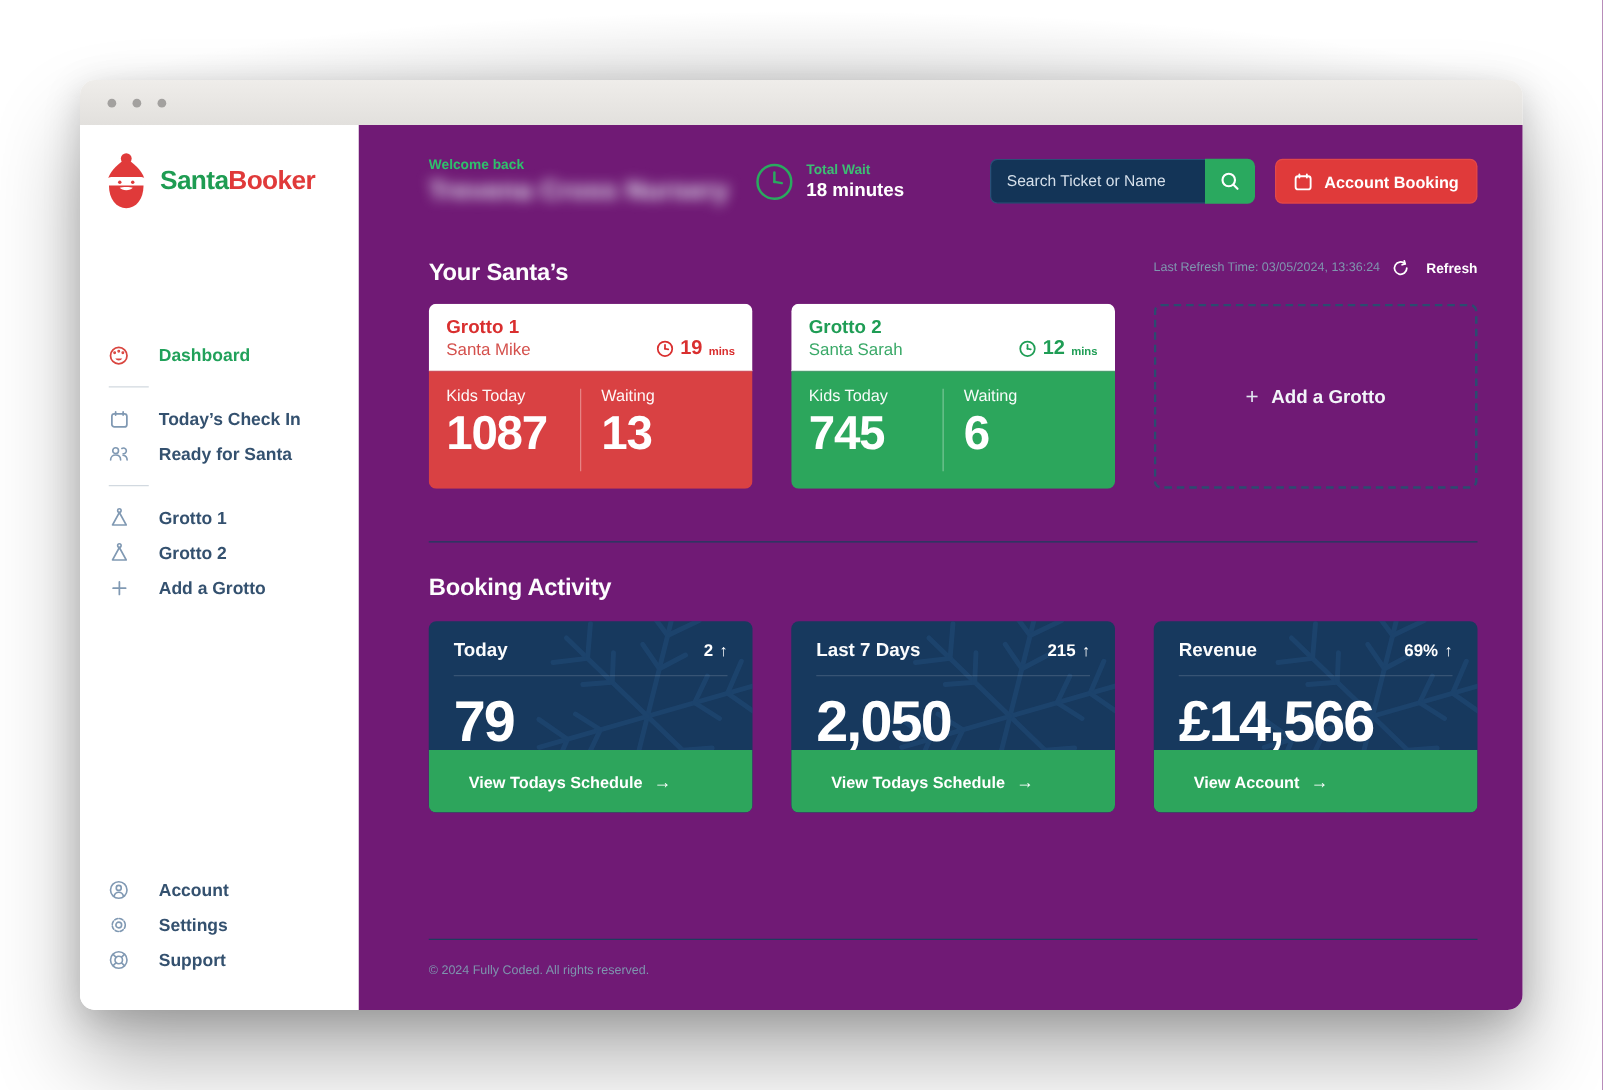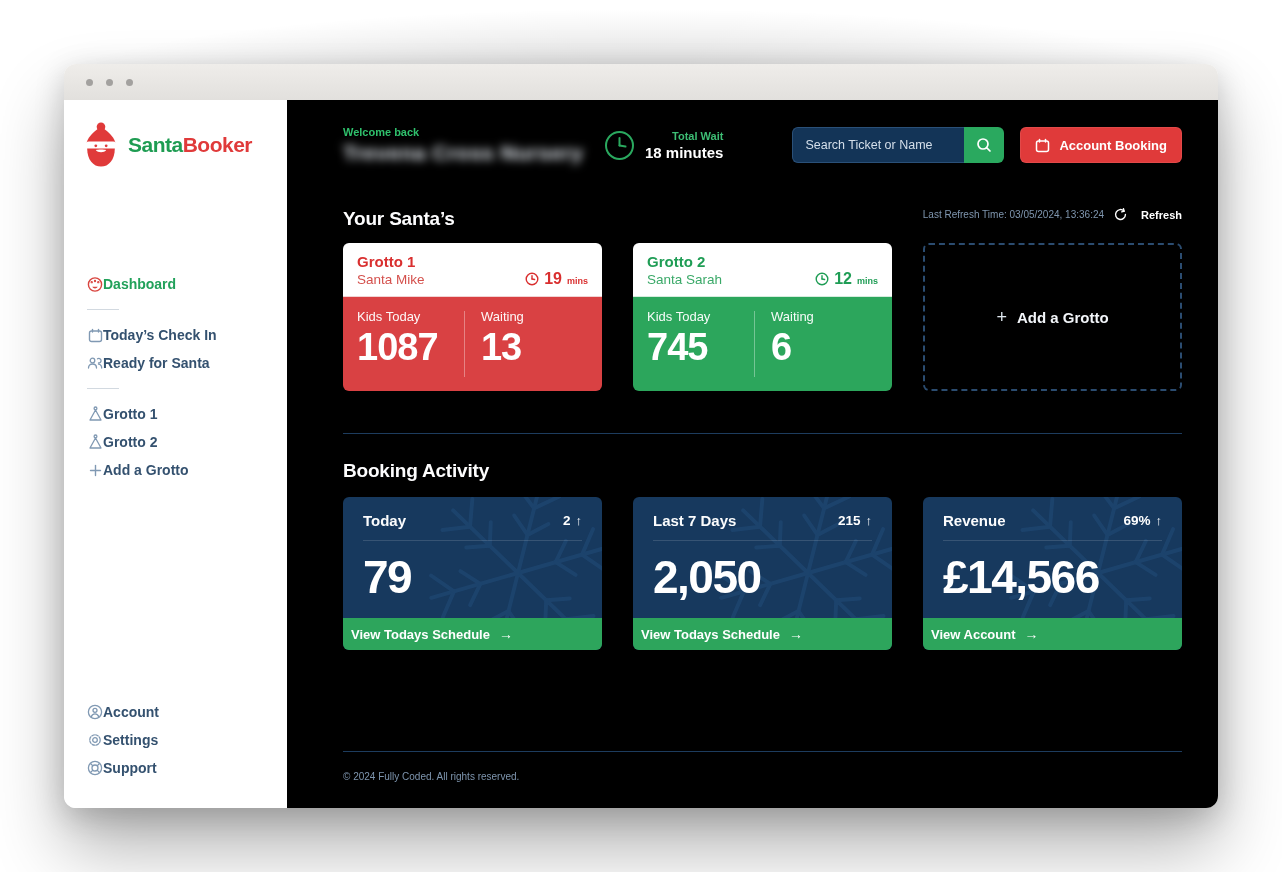--- a/index.html
+++ b/index.html
@@ -37,44 +37,44 @@
     border-radius:0 0 0 12px;
     display:flex; flex-direction:column;
     padding:20px 0 26px 0;
   }
   .logo{ display:flex; align-items:center; gap:8px; padding-left:18px; }
   .logo-text{ font-size:21px; font-weight:800; letter-spacing:-0.5px;text-align:right; }
   .logo-text .p1{ color:#1e9c52; }
   .logo-text .p2{ color:#e03a3a; }
   .nav{ margin-top:100px; }
   .nav-item{
-    display:flex; gap:0;
+    display:flex; gap:24px;
     padding:6px 3px 6px 23px; cursor:pointer;
     font-size:14px; font-weight:700; color:#34516f;
   }
   .nav-item .ico{ width:16px; height:16px; display:flex; align-items:center; justify-content:center; }
   .nav-item.active{ color:#21a15a; }
   .nav-divider{ border-top:1px solid #d2d9e0; width:32px; margin:11px 0 11px 23px; }
   .sidebar-spacer{ flex:1; }
 
   
   .main{
-    flex:1; background:#000000; border-radius:0 0 12px 0;
+    flex:1; background:#701a75; border-radius:0 0 12px 0;
     padding:20px 36px 0 56px;
     display:flex; flex-direction:column;
     color:#fff; min-width:0;
   }
   .topbar{ display:flex; align-items:center; height:50px; }
   .welcome .small{ font-size:11px; font-weight:700; color:#2fc06c; margin-bottom:3px; }
   .welcome .name{
     font-size:21px; font-weight:700; color:#e8eef5;
     filter:blur(5px); letter-spacing:0.5px; white-space:nowrap;
   }
   .total-wait{ margin-left:auto; display:flex; align-items:center; gap:10px; }
-  .total-wait .labels .l1{ font-size:11px; font-weight:600; color:#3dbd74; margin-bottom:2px;text-align:right; }
+  .total-wait .labels .l1{ font-size:11px; font-weight:600; color:#3dbd74; margin-bottom:2px; }
   .total-wait .labels .l2{ font-size:15px; font-weight:700; color:#ffffff; }
   .searchbox{ margin-left:38px; display:flex; height:36px;padding-left:31px; }
   .searchbox input{
     width:172px; height:36px; background:#133457; border:1px solid #2a5078; border-right:none;
     border-radius:6px 0 0 6px; padding:0 12px; color:#dfe8f1; font-size:12.5px;
     font-family:"Liberation Sans", sans-serif; outline:none;
   }
   .searchbox input::placeholder{ color:#d5dfea; }
   .search-btn{
     width:40px; height:36px; background:#2aa95f; border:none; border-radius:0 6px 6px 0;
@@ -131,22 +131,22 @@
     background:#17395e; display:flex; flex-direction:column;
   }
   .flake{ position:absolute; right:-14px; top:-22px; width:196px; height:196px; opacity:0.45; transform:rotate(14deg); pointer-events:none; }
   .s-head{ display:flex; align-items:center; padding:15px 20px 11px 20px; position:relative; }
   .s-label{ font-size:15px; font-weight:700; color:#fbfcfd; }
   .s-delta{ margin-left:auto; font-size:13.5px; font-weight:700; display:flex; align-items:center; gap:5px; }
   .s-arrow{ font-size:13px; font-weight:400; }
   .s-div{ border-top:1px solid rgba(255,255,255,0.14); margin:0 20px; position:relative; }
   .s-value{ font-size:46px; font-weight:800; letter-spacing:-1.5px; margin:13px 0 0 20px; line-height:1; position:relative; }
   .s-cta{
-    margin-top:auto; height:32px; background:#2da55c; border:none; cursor:pointer;
-    display:flex; align-items:center; gap:9px; padding:0 8px; position:relative;
+    margin-top:auto; height:50px; background:#2da55c; border:none; cursor:pointer;
+    display:flex; align-items:center; gap:9px; padding:0 32px; position:relative;
     color:#fff; font-size:13px; font-weight:700; font-family:"Liberation Sans", sans-serif;
   }
   .s-cta .arr{ font-size:14px; font-weight:400; }
 
   .main-footer{ margin-top:auto; }
   .footer-hr{ border-top:1px solid #1d3c5e; }
   .copyright{ font-size:10px; color:#7e95ae; padding:19px 0 0 0; height:56px; }
 
   svg{ display:block; }
 </style>

